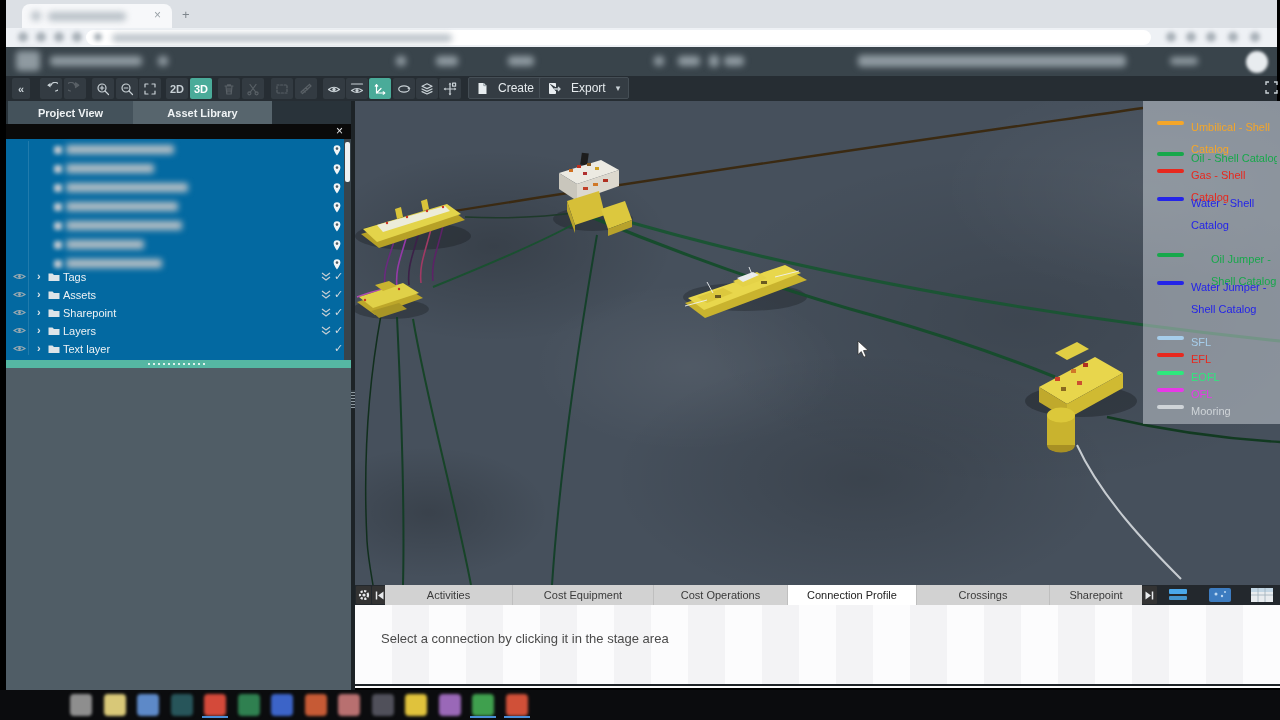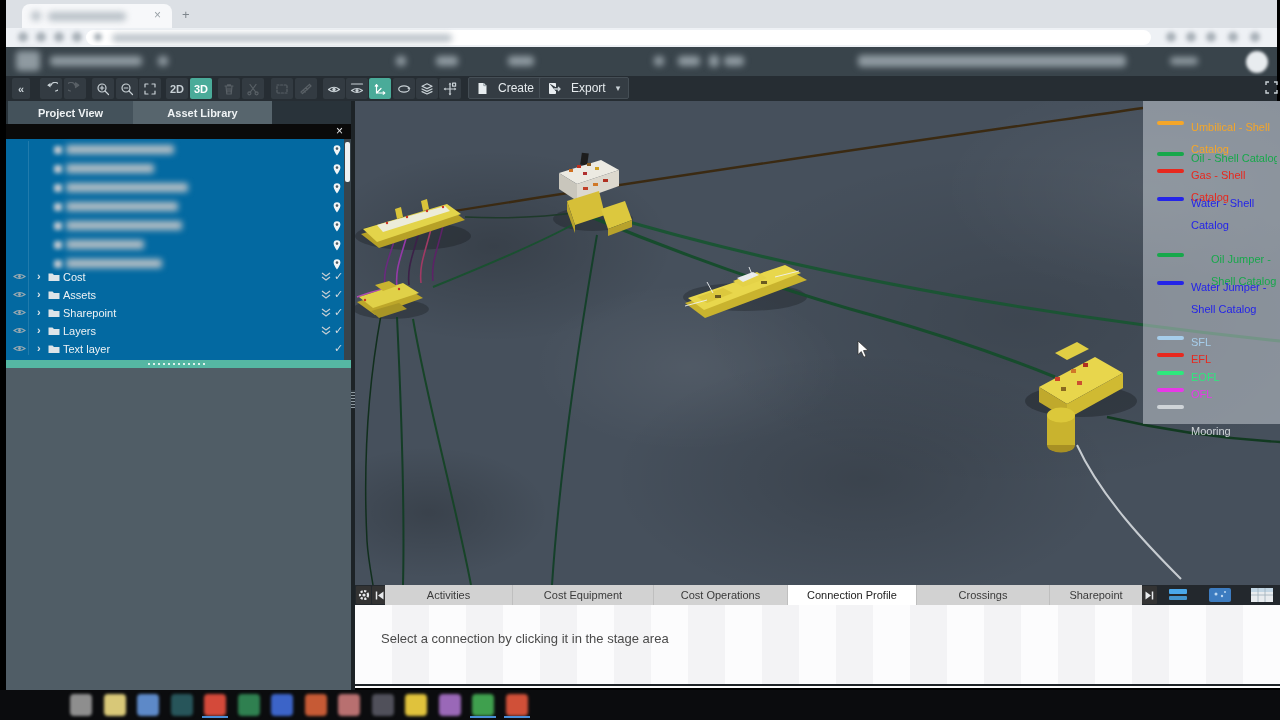--- a/index.html
+++ b/index.html
@@ -336,21 +336,21 @@
 
       <div class="frow" style="top:129px">
         <svg class="eye" width="13" height="9">
             <path d="M1,4.5 Q6.5,0.5 12,4.5 Q6.5,8.5 1,4.5 Z" fill="none" stroke="#9fabb1" stroke-width="1.1"></path>
             <circle cx="6.5" cy="4.5" r="1.4" fill="#9fabb1"></circle>
           </svg>
         <span class="chev">›</span>
         <svg class="fold" width="12" height="10">
             <path d="M0.5,1.5 H4.5 L6,3 H11.5 V9 H0.5 Z" fill="#dde4e8"></path>
           </svg>
-        <span class="flabel">Cost</span>
+        <span class="flabel">Tags</span>
         <svg class="dchev" width="12" height="10">
             <path d="M2,1 L6,4 L10,1 M2,5 L6,8 L10,5" fill="none" stroke="#c6ced3" stroke-width="1.2"></path>
           </svg>
         <span class="chk">✓</span>
       </div>
       <div class="frow" style="top:147px">
         <svg class="eye" width="13" height="9">
             <path d="M1,4.5 Q6.5,0.5 12,4.5 Q6.5,8.5 1,4.5 Z" fill="none" stroke="#9fabb1" stroke-width="1.1"></path>
             <circle cx="6.5" cy="4.5" r="1.4" fill="#9fabb1"></circle>
           </svg>
@@ -550,21 +550,21 @@
       <div class="lg-item" style="top:265px">
           <div class="lg-sw" style="background: rgb(46, 232, 125);"></div>
           <div class="lg-lb" style="color: rgb(46, 232, 125);">EOFL</div>
         </div>
       <div class="lg-item" style="top:282px">
           <div class="lg-sw" style="background: rgb(232, 56, 232);"></div>
           <div class="lg-lb" style="color: rgb(232, 56, 232);">OFL</div>
         </div>
       <div class="lg-item" style="top:299px">
           <div class="lg-sw" style="background: rgb(207, 212, 216);"></div>
-          <div class="lg-lb" style="color: rgb(207, 212, 216); margin-top: 20px;">Mooring</div>
+          <div class="lg-lb" style="color: rgb(207, 212, 216);">Mooring</div>
         </div>
     </div>
 
   </div>
 
   <svg class="abs cur" style="left:857px;top:340px" width="16" height="20">
     <path d="M1,1 L11,10.2 L6.5,10.6 L9,16.2 L6.8,17.2 L4.3,11.6 L1,14.6 Z" fill="#ffffff" stroke="#333" stroke-width="0.8"></path>
   </svg>
 
   <div id="bpanel" class="abs">

